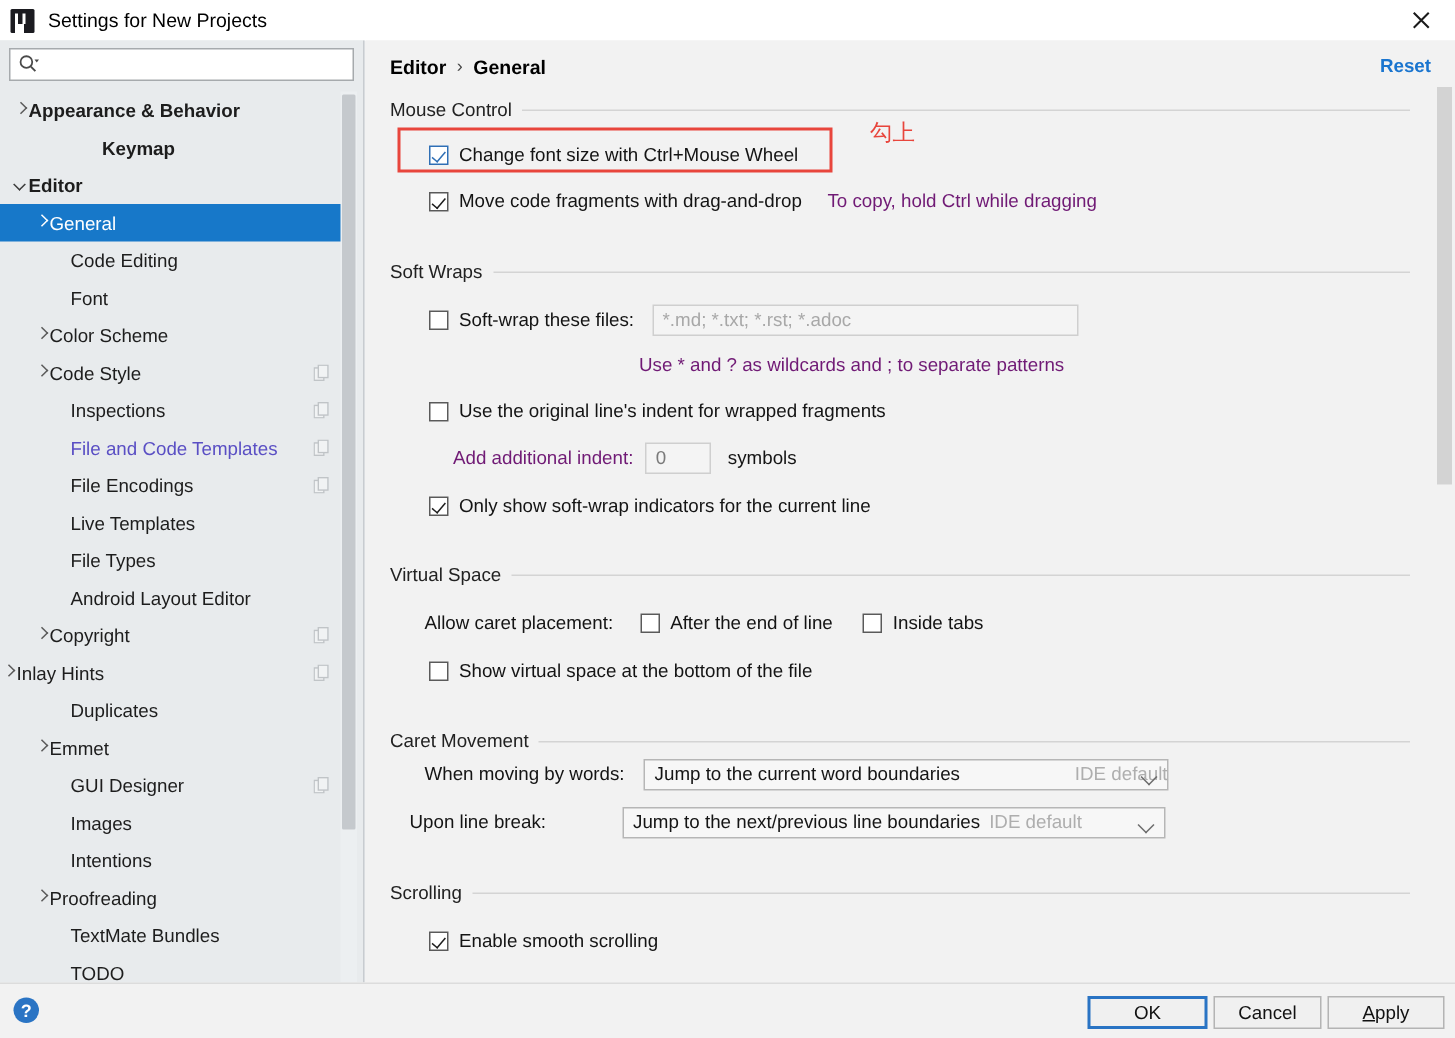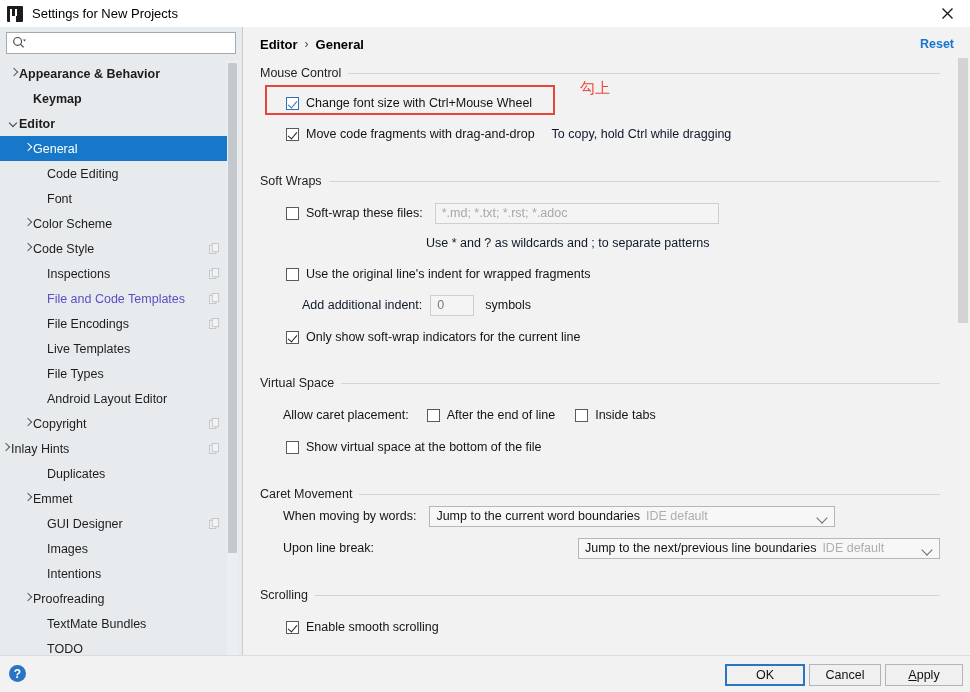--- a/index.html
+++ b/index.html
@@ -269,21 +269,21 @@
     border-right-color: #2f6fb5;
     border-bottom-color: #2f6fb5;
   }
   .cb-label {
     margin-left: 7px;
     font-size: 12.5px;
     color: #141414;
     white-space: nowrap;
   }
   .muted {
-    color: #0f172a;
+    color: #701a75;
     font-size: 12.5px;
     white-space: nowrap;
   }
   .plain {
     font-size: 12.5px;
     color: #141414;
     white-space: nowrap;
   }
 
   .textfield {
@@ -424,21 +424,21 @@
       </svg>
       <input id="search-input" type="text" placeholder="" style="">
     </div>
   </div>
 
   <div id="tree">
       <div class="tree-item bold" style="padding-left: 8px;">
         <span class="arrow collapsed"></span>
         <span class="tree-label">Appearance &amp; Behavior</span>
       </div>
-      <div class="tree-item bold" style="padding-left: 22px;">
+      <div class="tree-item bold" style="padding-left: 36px; gap: 21px;">
         <span class="arrow"></span>
         <span class="tree-label">Keymap</span>
       </div>
       <div class="tree-item bold" style="padding-left: 8px;">
         <span class="arrow expanded"></span>
         <span class="tree-label">Editor</span>
       </div>
       <div class="tree-item selected" style="padding-left: 22px;">
         <span class="arrow collapsed"></span>
         <span class="tree-label">General</span>
@@ -633,27 +633,27 @@
       </div>
     </div>
 
     <div class="group" style="margin-top:26px;">
       <div class="group-header">
         <span class="group-title">Caret Movement</span>
         <span class="group-rule"></span>
       </div>
       <div class="row" style="margin-left:23px; margin-top:1px;">
         <span class="plain">When moving by words:</span>
-        <span class="combo" style="margin-left:13px; width:406px;">
+        <span class="combo" style="margin-left:13px; width:350px;justify-content:space-between;">
           <span class="val">Jump to the current word boundaries</span>
           <span class="suffix">IDE default</span>
           <span class="chev"></span>
         </span>
       </div>
-      <div class="row" style="margin-left:23px; margin-top:10px;justify-content:space-between;">
+      <div class="row" style="margin-left:13px; margin-top:10px;">
         <span class="plain">Upon line break:</span>
         <span class="combo" style="margin-left:51px; width:362px;">
           <span class="val">Jump to the next/previous line boundaries</span>
           <span class="suffix">IDE default</span>
           <span class="chev"></span>
         </span>
       </div>
     </div>
 
     <div class="group" style="margin-top:26px;">

